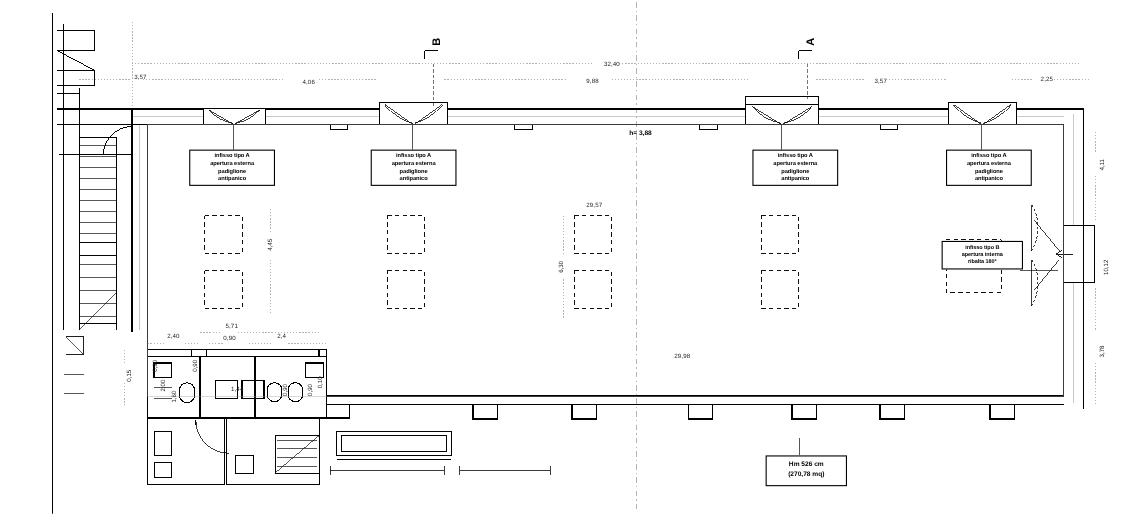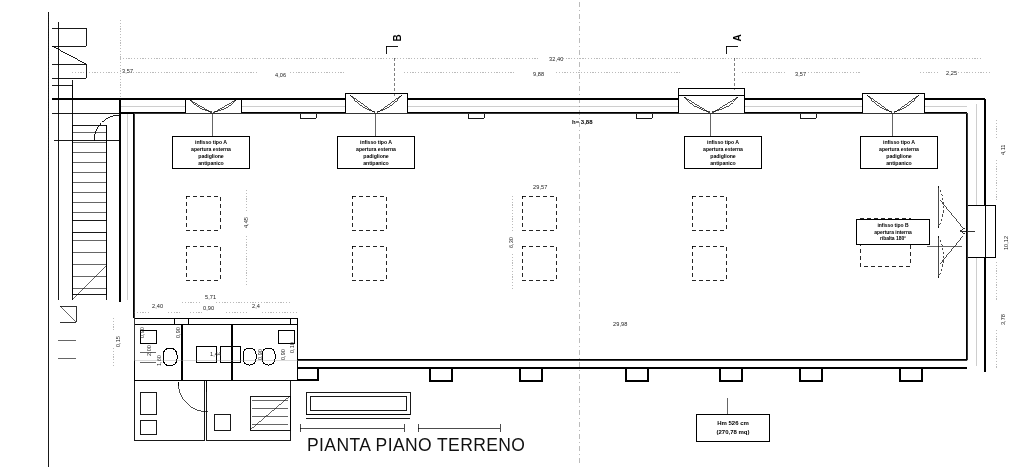--- a/index.html
+++ b/index.html
@@ -356,15 +356,14 @@
     <div>infisso tipo B</div>
     <div>apertura interna</div>
     <div>ribalta 180°</div>
   </div>
 
   <div class="areabox" style="left:696px;top:414px;width:62px;">
     <div>Hm 526 cm</div>
     <div>(270,78 mq)</div>
   </div>
 
-  <div id="title" style="left:307px;top:435px;">PIANTA PIANO TERRENO</div>
 
 </div>
 
 </body></html>

